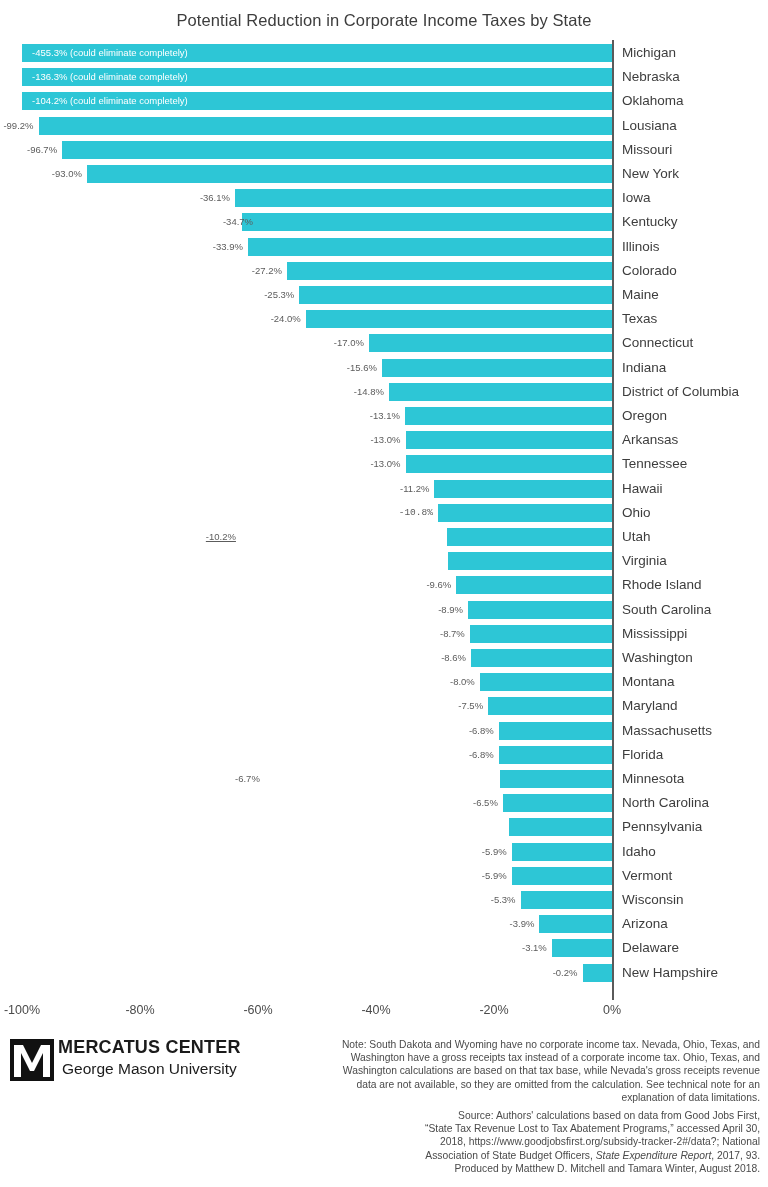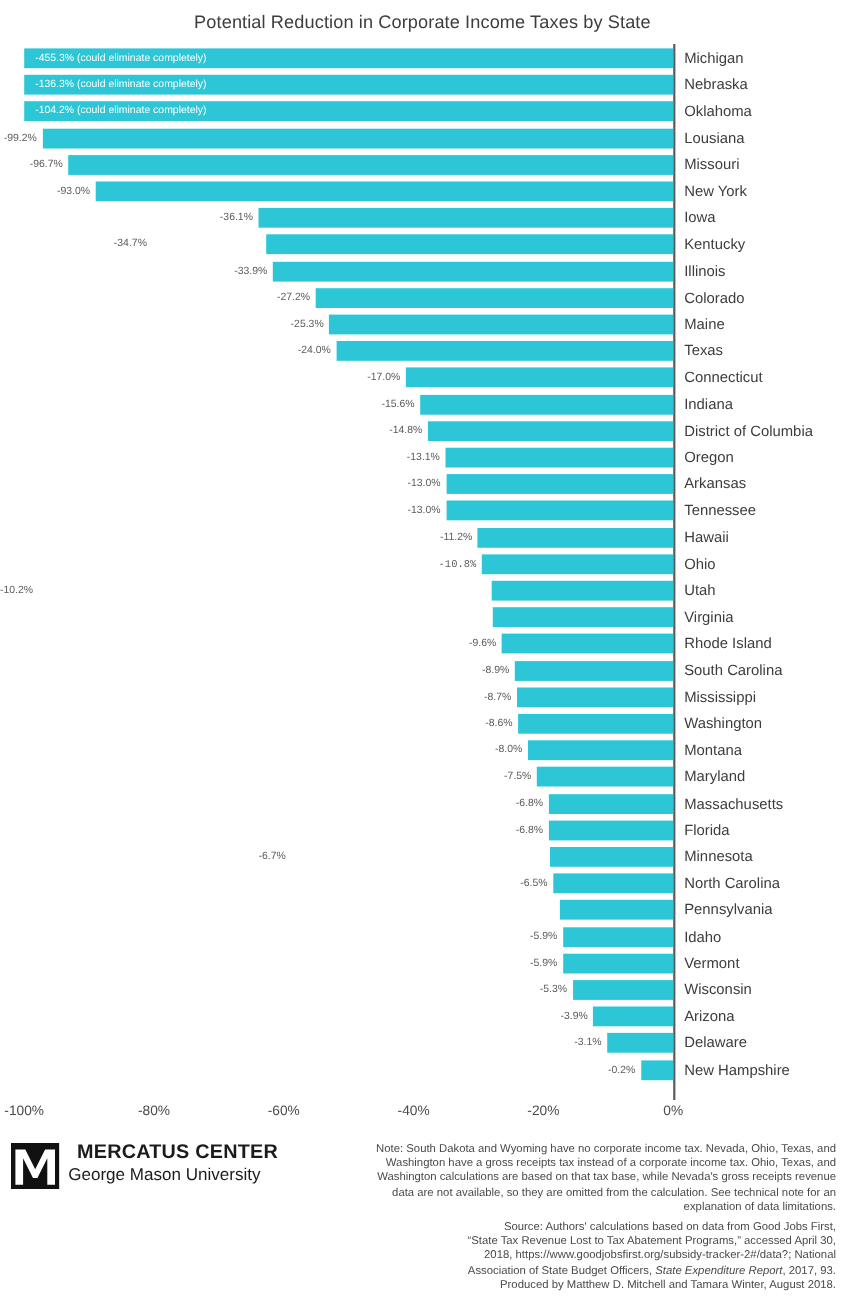--- a/index.html
+++ b/index.html
@@ -96,21 +96,21 @@
   }
   #logo-mark {
     position: absolute;
     left: 0;
     top: 4px;
     width: 44px;
     height: 42px;
   }
   #logo-text-1 {
     position: absolute;
-    left: 60px;
+    left: 48px;
     top: 2px;
     font-size: 18px;
     font-weight: bold;
     color: #1b1b1b;
     letter-spacing: 0.2px;
   }
   #logo-text-2 {
     position: absolute;
     left: 52px;
     top: 25px;
@@ -175,21 +175,21 @@
         <div class="bar-value" style="left: 0px; width: 81.9px; text-align: right;">-93.0%</div>
         <div class="state-label">New York</div>
       </div>
       <div class="bar-row" style="top: 147.2px;">
         <div class="bar" style="left: 234.99px; width: 377.01px; background: rgb(45, 198, 214);"></div>
         <div class="bar-value" style="left: 0px; width: 229.99px; text-align: right;">-36.1%</div>
         <div class="state-label">Iowa</div>
       </div>
       <div class="bar-row" style="top: 171.4px;">
         <div class="bar" style="left: 242.07px; width: 369.93px; background: rgb(45, 198, 214);"></div>
-        <div class="bar-value" style="left: 0px; width: 237.07px; text-align: center;">-34.7%</div>
+        <div class="bar-value" style="left: 16px; width: 237.07px; text-align: right;">-34.7%</div>
         <div class="state-label">Kentucky</div>
       </div>
       <div class="bar-row" style="top: 195.6px;">
         <div class="bar" style="left: 247.97px; width: 364.03px; background: rgb(45, 198, 214);"></div>
         <div class="bar-value" style="left: 0px; width: 242.97px; text-align: right;">-33.9%</div>
         <div class="state-label">Illinois</div>
       </div>
       <div class="bar-row" style="top: 219.8px;">
         <div class="bar" style="left: 286.91px; width: 325.09px; background: rgb(45, 198, 214);"></div>
         <div class="bar-value" style="left: 0px; width: 281.91px; text-align: right;">-27.2%</div>
@@ -240,21 +240,21 @@
         <div class="bar-value" style="left: 0px; width: 429.41px; text-align: right;">-11.2%</div>
         <div class="state-label">Hawaii</div>
       </div>
       <div class="bar-row" style="top: 461.8px;">
         <div class="bar" style="left: 437.95px; width: 174.05px; background: rgb(45, 198, 214);"></div>
         <div class="bar-value" style="left: 0px; width: 432.95px; text-align: right; font-family: Liberation Mono, monospace;">-10.8%</div>
         <div class="state-label">Ohio</div>
       </div>
       <div class="bar-row" style="top: 486px;">
         <div class="bar" style="left: 446.8px; width: 165.2px; background: rgb(45, 198, 214);"></div>
-        <div class="bar-value" style="left: 0px; width: 441.8px; text-align: left;">-10.2%</div>
+        <div class="bar-value" style="left: 0px; width: 441.8px; text-align: center; text-decoration: underline;">-10.2%</div>
         <div class="state-label">Utah</div>
       </div>
       <div class="bar-row" style="top: 510.2px;">
         <div class="bar" style="left: 447.98px; width: 164.02px; background: rgb(45, 198, 214);"></div>
         <div class="state-label">Virginia</div>
       </div>
       <div class="bar-row" style="top: 534.4px;">
         <div class="bar" style="left: 456.24px; width: 155.76px; background: rgb(45, 198, 214);"></div>
         <div class="bar-value" style="left: 0px; width: 451.24px; text-align: right;">-9.6%</div>
         <div class="state-label">Rhode Island</div>

